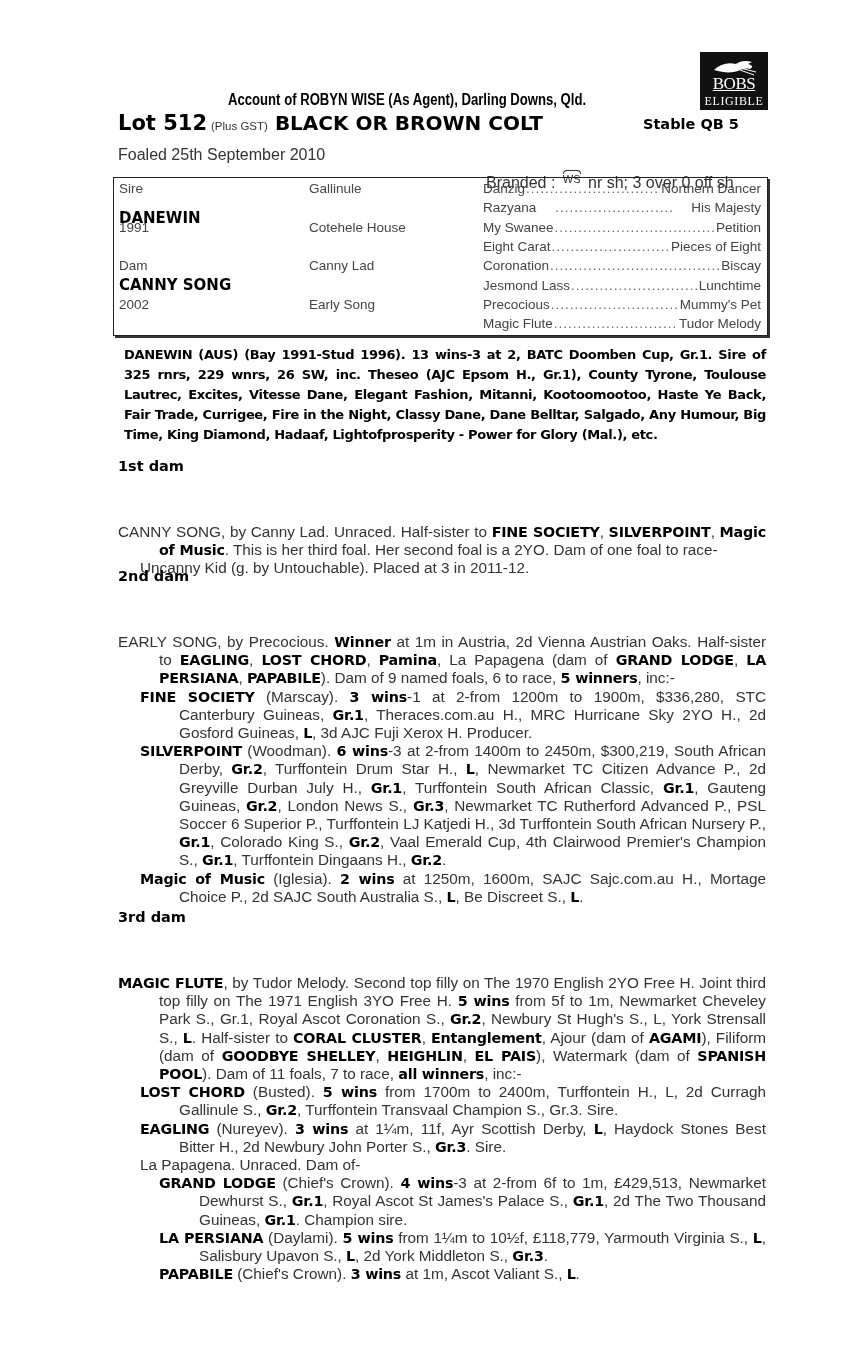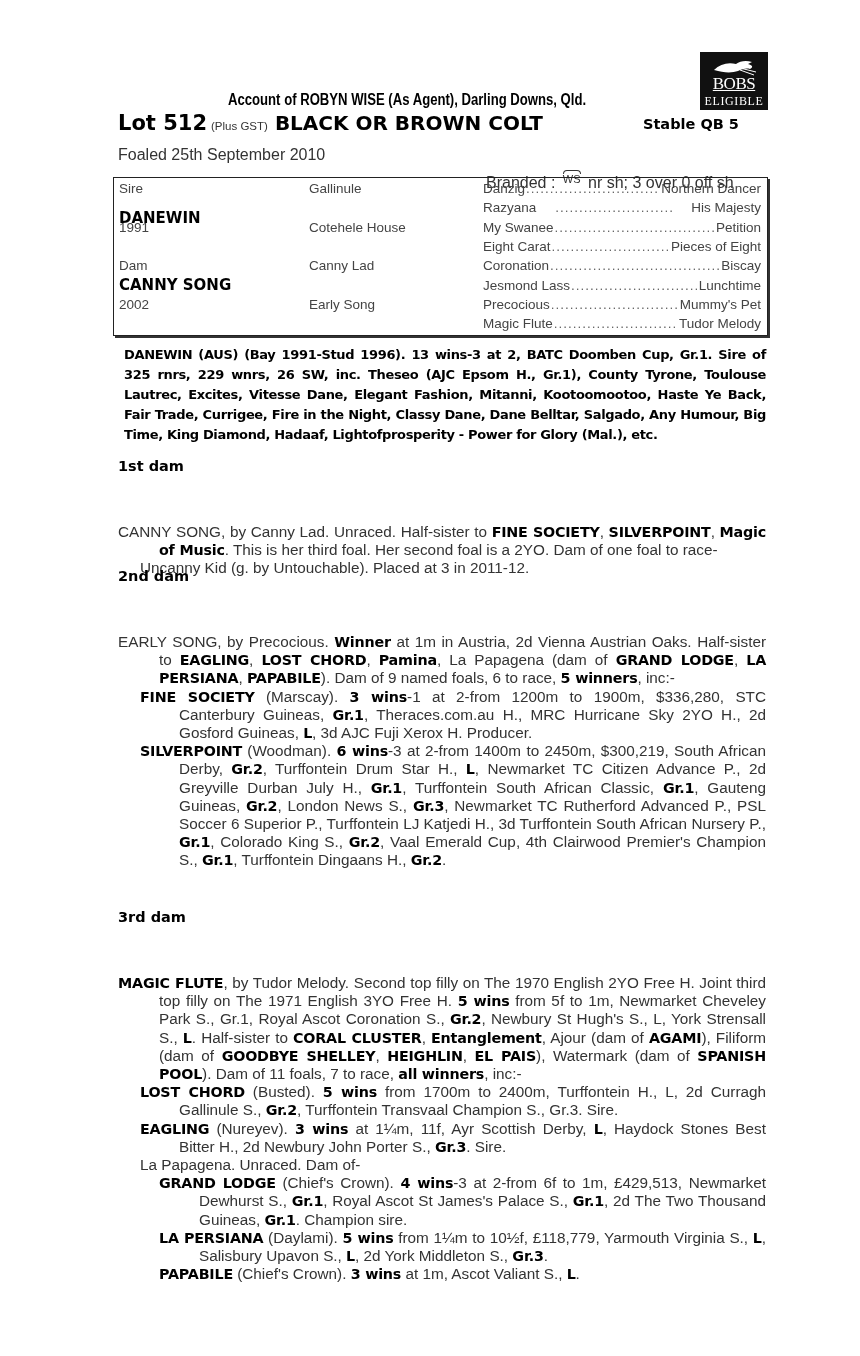--- a/index.html
+++ b/index.html
@@ -139,20 +139,21 @@
   <div class="sec-title">1st dam</div>
   <div class="para lvl0"><span>CANNY SONG, by Canny Lad. Unraced. Half-sister to </span><span class="b">FINE SOCIETY</span><span>, </span><span class="b">SILVERPOINT</span><span>, </span><span class="b">Magic of Music</span><span>. This is her third foal. Her second foal is a 2YO. Dam of one foal to race-</span></div>
   <div class="para lvl1b"><span>Uncanny Kid (g. by Untouchable). Placed at 3 in 2011-12.</span></div>
 </div>
 
 <div class="section" style="top:568px;">
   <div class="sec-title">2nd dam</div>
   <div class="para lvl0"><span>EARLY SONG, by Precocious. </span><span class="b">Winner</span><span> at 1m in Austria, 2d Vienna Austrian Oaks. Half-sister to </span><span class="b">EAGLING</span><span>, </span><span class="b">LOST CHORD</span><span>, </span><span class="b">Pamina</span><span>, La Papagena (dam of </span><span class="b">GRAND LODGE</span><span>, </span><span class="b">LA PERSIANA</span><span>, </span><span class="b">PAPABILE</span><span>). Dam of 9 named foals, 6 to race, </span><span class="b">5 winners</span><span>, inc:-</span></div>
   <div class="para lvl1"><span class="b">FINE SOCIETY</span><span> (Marscay). </span><span class="b">3 wins</span><span>-1 at 2-from 1200m to 1900m, $336,280, STC Canterbury Guineas, </span><span class="b">Gr.1</span><span>, Theraces.com.au H., MRC Hurricane Sky 2YO H., 2d Gosford Guineas, </span><span class="b">L</span><span>, 3d AJC Fuji Xerox H. Producer.</span></div>
   <div class="para lvl1"><span class="b">SILVERPOINT</span><span> (Woodman). </span><span class="b">6 wins</span><span>-3 at 2-from 1400m to 2450m, $300,219, South African Derby, </span><span class="b">Gr.2</span><span>, Turffontein Drum Star H., </span><span class="b">L</span><span>, Newmarket TC Citizen Advance P., 2d Greyville Durban July H., </span><span class="b">Gr.1</span><span>, Turffontein South African Classic, </span><span class="b">Gr.1</span><span>, Gauteng Guineas, </span><span class="b">Gr.2</span><span>, London News S., </span><span class="b">Gr.3</span><span>, Newmarket TC Rutherford Advanced P., PSL Soccer 6 Superior P., Turffontein LJ Katjedi H., 3d Turffontein South African Nursery P., </span><span class="b">Gr.1</span><span>, Colorado King S., </span><span class="b">Gr.2</span><span>, Vaal Emerald Cup, 4th Clairwood Premier's Champion S., </span><span class="b">Gr.1</span><span>, Turffontein Dingaans H., </span><span class="b">Gr.2</span><span>.</span></div>
+  <div class="para lvl1"><span class="b">Magic of Music</span><span> (Iglesia). </span><span class="b">2 wins</span><span> at 1250m, 1600m, SAJC Sajc.com.au H., Mortage Choice P., 2d SAJC South Australia S., </span><span class="b">L</span><span>, Be Discreet S., </span><span class="b">L</span><span>.</span></div>
 </div>
 
 <div class="section" style="top:909px;">
   <div class="sec-title">3rd dam</div>
   <div class="para lvl0"><span class="b">MAGIC FLUTE</span><span>, by Tudor Melody. Second top filly on The 1970 English 2YO Free H. Joint third top filly on The 1971 English 3YO Free H. </span><span class="b">5 wins</span><span> from 5f to 1m, Newmarket Cheveley Park S., Gr.1, Royal Ascot Coronation S., </span><span class="b">Gr.2</span><span>, Newbury St Hugh's S., L, York Strensall S., </span><span class="b">L</span><span>. Half-sister to </span><span class="b">CORAL CLUSTER</span><span>, </span><span class="b">Entanglement</span><span>, Ajour (dam of </span><span class="b">AGAMI</span><span>), Filiform (dam of </span><span class="b">GOODBYE SHELLEY</span><span>, </span><span class="b">HEIGHLIN</span><span>, </span><span class="b">EL PAIS</span><span>), Watermark (dam of </span><span class="b">SPANISH POOL</span><span>). Dam of 11 foals, 7 to race, </span><span class="b">all winners</span><span>, inc:-</span></div>
   <div class="para lvl1"><span class="b">LOST CHORD</span><span> (Busted). </span><span class="b">5 wins</span><span> from 1700m to 2400m, Turffontein H., L, 2d Curragh Gallinule S., </span><span class="b">Gr.2</span><span>, Turffontein Transvaal Champion S., Gr.3. Sire.</span></div>
   <div class="para lvl1"><span class="b">EAGLING</span><span> (Nureyev). </span><span class="b">3 wins</span><span> at 1¼m, 11f, Ayr Scottish Derby, </span><span class="b">L</span><span>, Haydock Stones Best Bitter H., 2d Newbury John Porter S., </span><span class="b">Gr.3</span><span>. Sire.</span></div>
   <div class="para lvl1b"><span>La Papagena. Unraced. Dam of-</span></div>
   <div class="para lvl2"><span class="b">GRAND LODGE</span><span> (Chief's Crown). </span><span class="b">4 wins</span><span>-3 at 2-from 6f to 1m, £429,513, Newmarket Dewhurst S., </span><span class="b">Gr.1</span><span>, Royal Ascot St James's Palace S., </span><span class="b">Gr.1</span><span>, 2d The Two Thousand Guineas, </span><span class="b">Gr.1</span><span>. Champion sire.</span></div>
   <div class="para lvl2"><span class="b">LA PERSIANA</span><span> (Daylami). </span><span class="b">5 wins</span><span> from 1¼m to 10½f, £118,779, Yarmouth Virginia S., </span><span class="b">L</span><span>, Salisbury Upavon S., </span><span class="b">L</span><span>, 2d York Middleton S., </span><span class="b">Gr.3</span><span>.</span></div>

